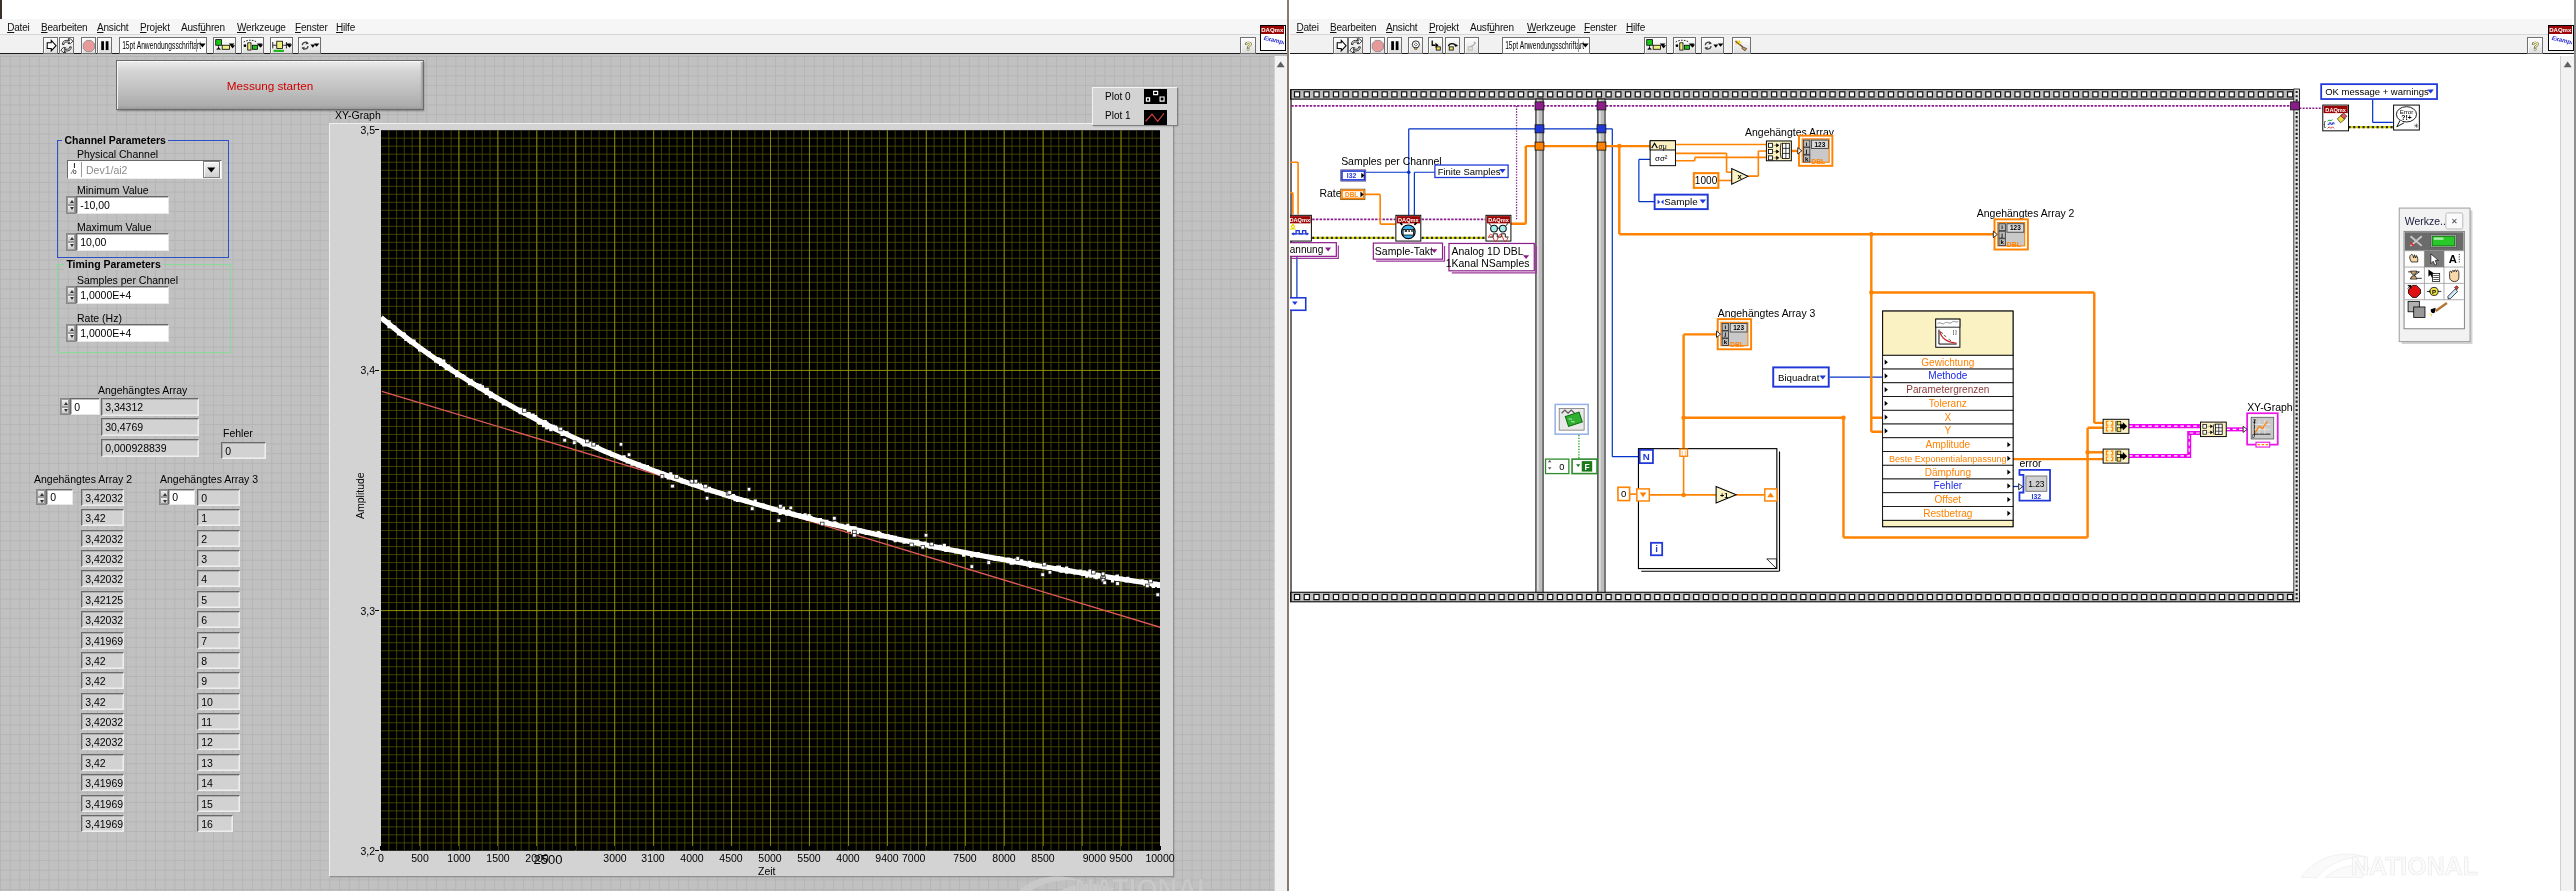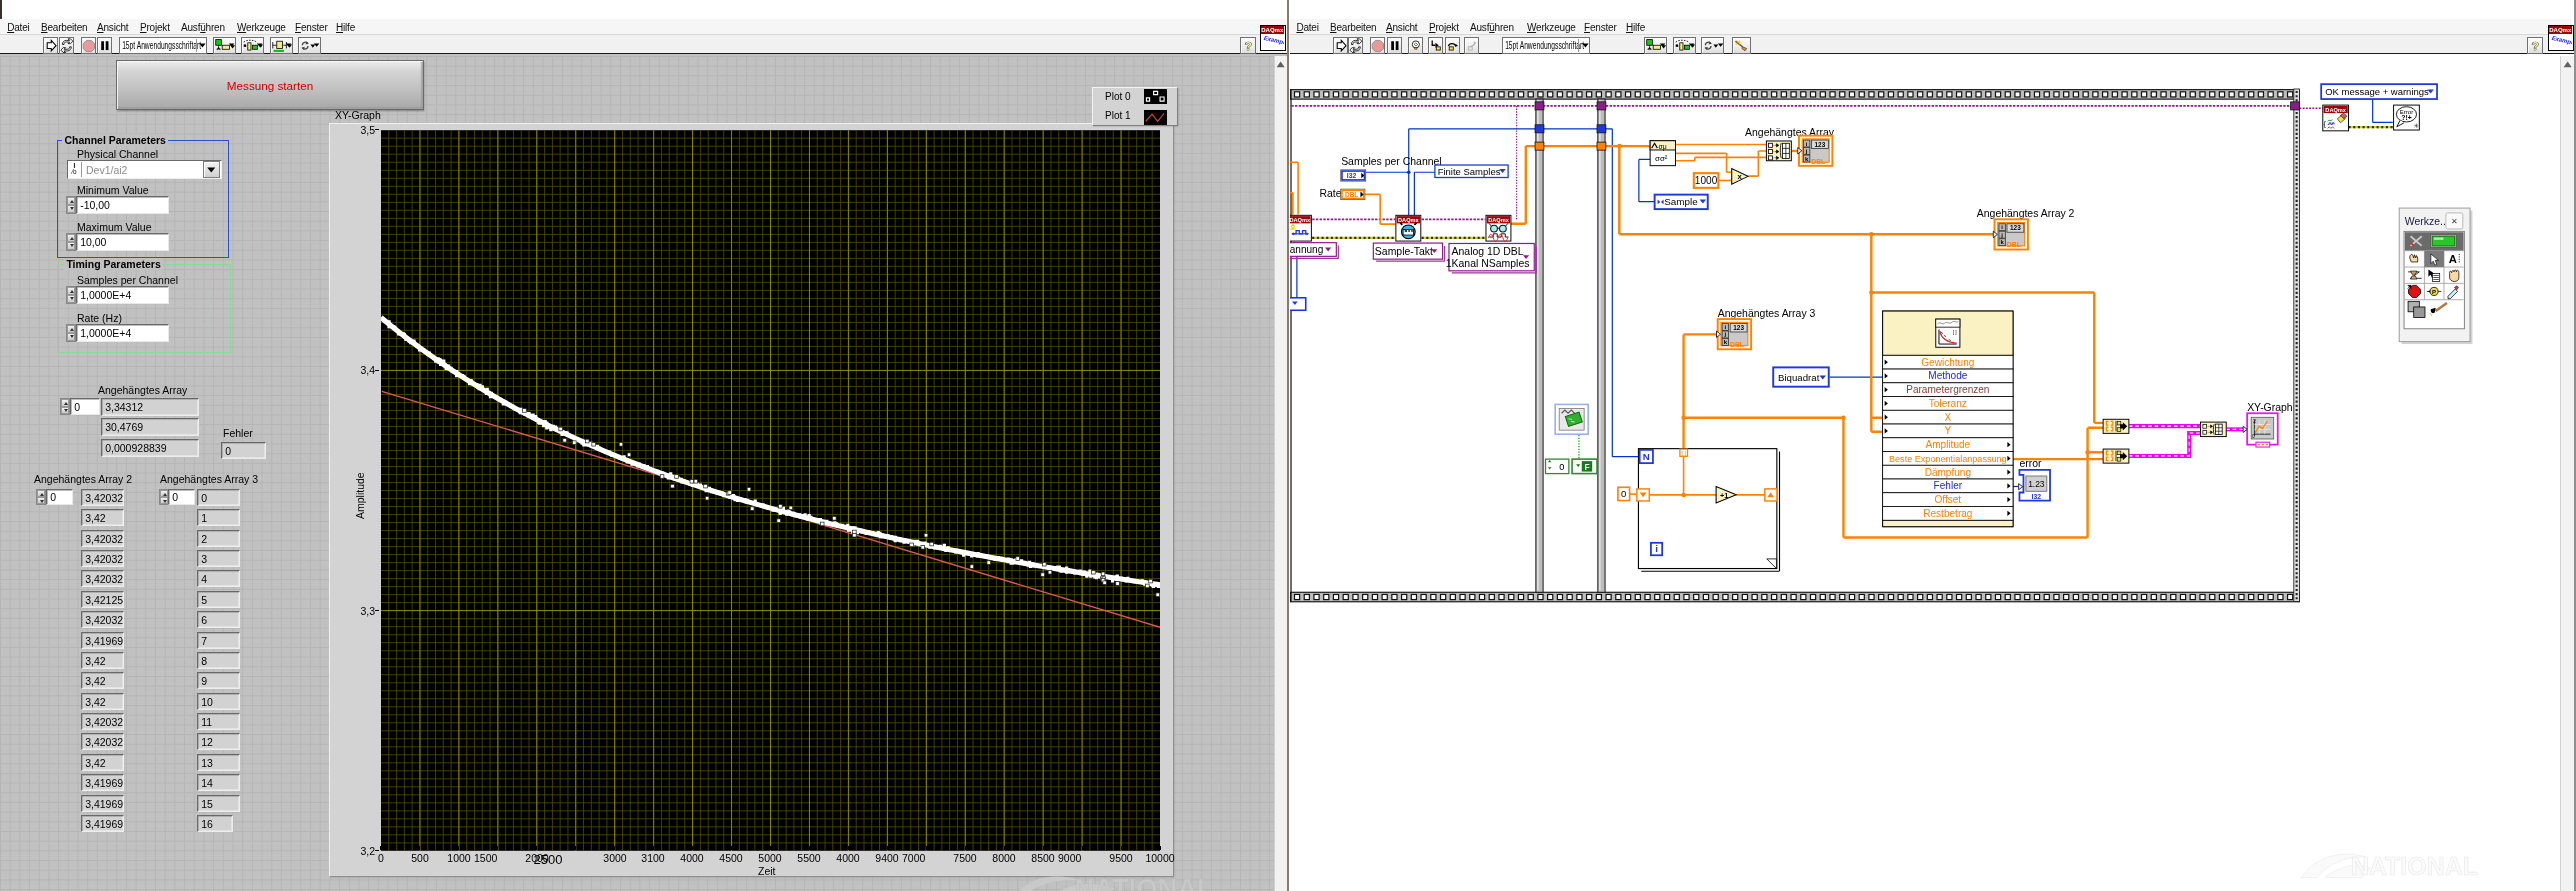--- a/index.html
+++ b/index.html
@@ -264,21 +264,21 @@
       <div class="lab" style="left:352px;top:605px;width:23px;text-align:right;font-size:10.5px">3,3</div>
       <div class="abs" style="left:375px;top:610px;width:4px;height:1.3px;background:#000"></div>
       <div class="lab" style="left:352px;top:845px;width:23px;text-align:right;font-size:10.5px">3,2</div>
       <div class="abs" style="left:375px;top:850px;width:4px;height:1.3px;background:#000"></div>
       <div class="lab" style="left:381px;top:852px;width:48px;margin-left:-24px;text-align:center;font-size:10.5px">0</div>
       <div class="abs" style="left:380px;top:846px;width:1.3px;height:4px;background:#000"></div>
       <div class="lab" style="left:420px;top:852px;width:48px;margin-left:-24px;text-align:center;font-size:10.5px">500</div>
       <div class="abs" style="left:419px;top:846px;width:1.3px;height:4px;background:#000"></div>
       <div class="lab" style="left:459px;top:852px;width:48px;margin-left:-24px;text-align:center;font-size:10.5px">1000</div>
       <div class="abs" style="left:458px;top:846px;width:1.3px;height:4px;background:#000"></div>
-      <div class="lab" style="left:498px;top:852px;width:48px;margin-left:-24px;font-size:10.5px">1500</div>
+      <div class="lab" style="left:498px;top:852px;width:48px;margin-left:-24px;text-align:center;font-size:10.5px">1500</div>
       <div class="abs" style="left:497px;top:846px;width:1.3px;height:4px;background:#000"></div>
       <div class="lab" style="left:537px;top:852px;width:48px;margin-left:-24px;text-align:center;font-size:10.5px">2000</div>
       <div class="abs" style="left:536px;top:846px;width:1.3px;height:4px;background:#000"></div>
       <div class="lab" style="left:548px;top:852px;width:48px;margin-left:-24px;text-align:center;font-size:13px">2500</div>
       <div class="abs" style="left:575px;top:846px;width:1.3px;height:4px;background:#000"></div>
       <div class="lab" style="left:615px;top:852px;width:48px;margin-left:-24px;text-align:center;font-size:10.5px">3000</div>
       <div class="abs" style="left:614px;top:846px;width:1.3px;height:4px;background:#000"></div>
       <div class="lab" style="left:653px;top:852px;width:48px;margin-left:-24px;text-align:center;font-size:10.5px">3100</div>
       <div class="abs" style="left:653px;top:846px;width:1.3px;height:4px;background:#000"></div>
       <div class="lab" style="left:692px;top:852px;width:48px;margin-left:-24px;text-align:center;font-size:10.5px">4000</div>
@@ -294,21 +294,21 @@
       <div class="lab" style="left:887px;top:852px;width:48px;margin-left:-24px;text-align:center;font-size:10.5px">9400</div>
       <div class="abs" style="left:887px;top:846px;width:1.3px;height:4px;background:#000"></div>
       <div class="lab" style="left:926px;top:852px;width:48px;margin-left:-24px;font-size:10.5px">7000</div>
       <div class="abs" style="left:926px;top:846px;width:1.3px;height:4px;background:#000"></div>
       <div class="lab" style="left:965px;top:852px;width:48px;margin-left:-24px;text-align:center;font-size:10.5px">7500</div>
       <div class="abs" style="left:965px;top:846px;width:1.3px;height:4px;background:#000"></div>
       <div class="lab" style="left:1004px;top:852px;width:48px;margin-left:-24px;text-align:center;font-size:10.5px">8000</div>
       <div class="abs" style="left:1004px;top:846px;width:1.3px;height:4px;background:#000"></div>
       <div class="lab" style="left:1043px;top:852px;width:48px;margin-left:-24px;text-align:center;font-size:10.5px">8500</div>
       <div class="abs" style="left:1043px;top:846px;width:1.3px;height:4px;background:#000"></div>
-      <div class="lab" style="left:1082px;top:852px;width:48px;margin-left:-24px;text-align:left;font-size:10.5px">9000</div>
+      <div class="lab" style="left:1082px;top:852px;width:48px;margin-left:-24px;text-align:right;font-size:10.5px">9000</div>
       <div class="abs" style="left:1082px;top:846px;width:1.3px;height:4px;background:#000"></div>
       <div class="lab" style="left:1121px;top:852px;width:48px;margin-left:-24px;text-align:center;font-size:10.5px">9500</div>
       <div class="abs" style="left:1121px;top:846px;width:1.3px;height:4px;background:#000"></div>
       <div class="lab" style="left:1160px;top:852px;width:48px;margin-left:-24px;text-align:center;font-size:10.5px">10000</div>
       <div class="abs" style="left:1160px;top:846px;width:1.3px;height:4px;background:#000"></div>
       <div class="lab" style="left:758px;top:865px;font-size:10.5px">Zeit</div>
       <div class="lab" style="left:338px;top:451px;font-size:10.5px;transform:rotate(-90deg);transform-origin:0 0;left:354px;top:519px">Amplitude</div>
       <div class="abs" style="left:1092px;top:87px;width:86px;height:39px;background:#d3d3d3;border:0.8px solid;border-color:#f2f2f2 #7f7f7f #7f7f7f #f2f2f2;box-shadow:0.8px 0.8px 1.6px rgba(0,0,0,.25)"></div>
       <div class="lab" style="left:1105px;top:91px;font-size:10px">Plot 0</div>
       <div class="lab" style="left:1105px;top:110px;font-size:10px">Plot 1</div>

